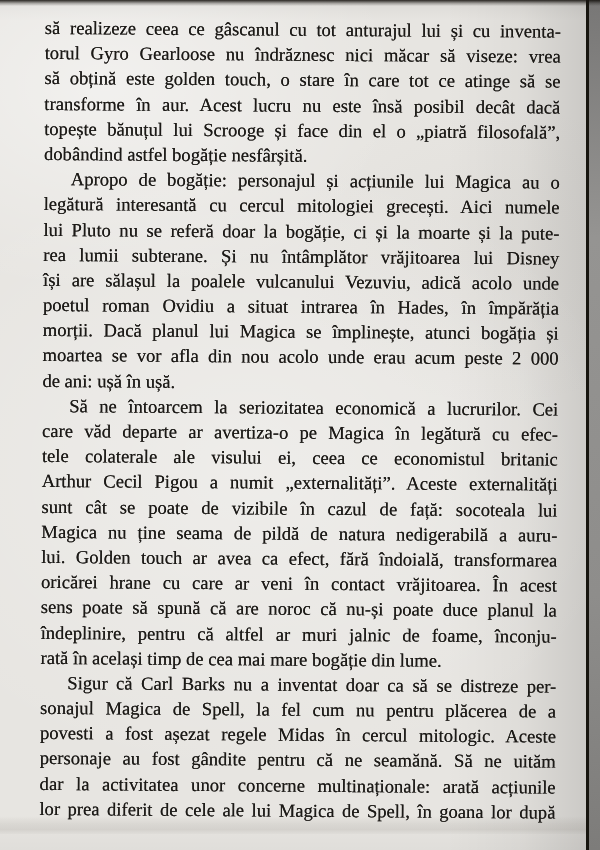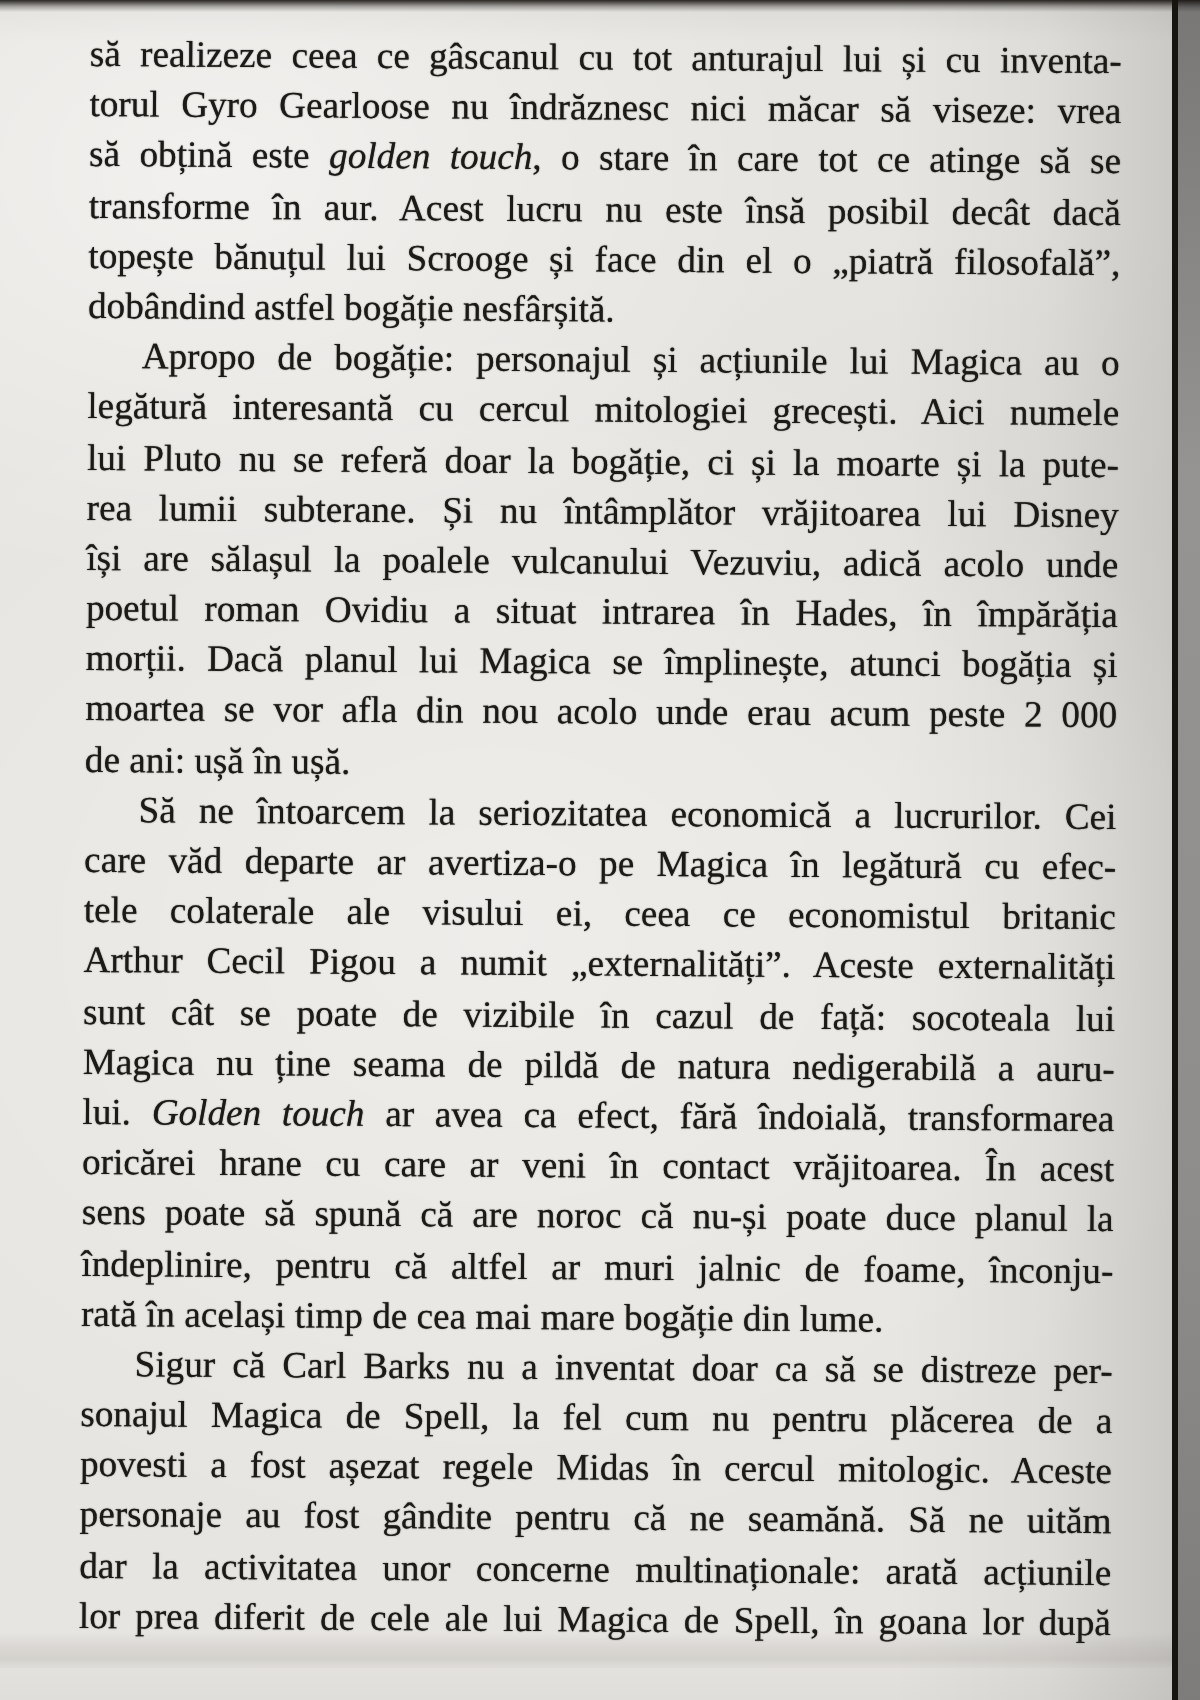--- a/index.html
+++ b/index.html
@@ -63,21 +63,21 @@
   }
   .para { margin: 0; padding: 0; }
   .line {
     height: 25.2px;
     text-align: justify;
     text-align-last: justify;
     overflow: visible;
   }
   .line.endline { text-align-last: left; }
   .line.indent { text-indent: 27px; }
-  .it { font-style: italic; }
+  .it { }
 </style>
 </head>
 <body>
 
 <div class="scan">
   <div class="paper">
     <div class="text">
         <div class="para">
           <div class="line"><span>să realizeze ceea ce gâscanul cu tot anturajul lui și cu inventa-</span></div>
           <div class="line"><span>torul Gyro Gearloose nu îndrăznesc nici măcar să viseze: vrea</span></div>

